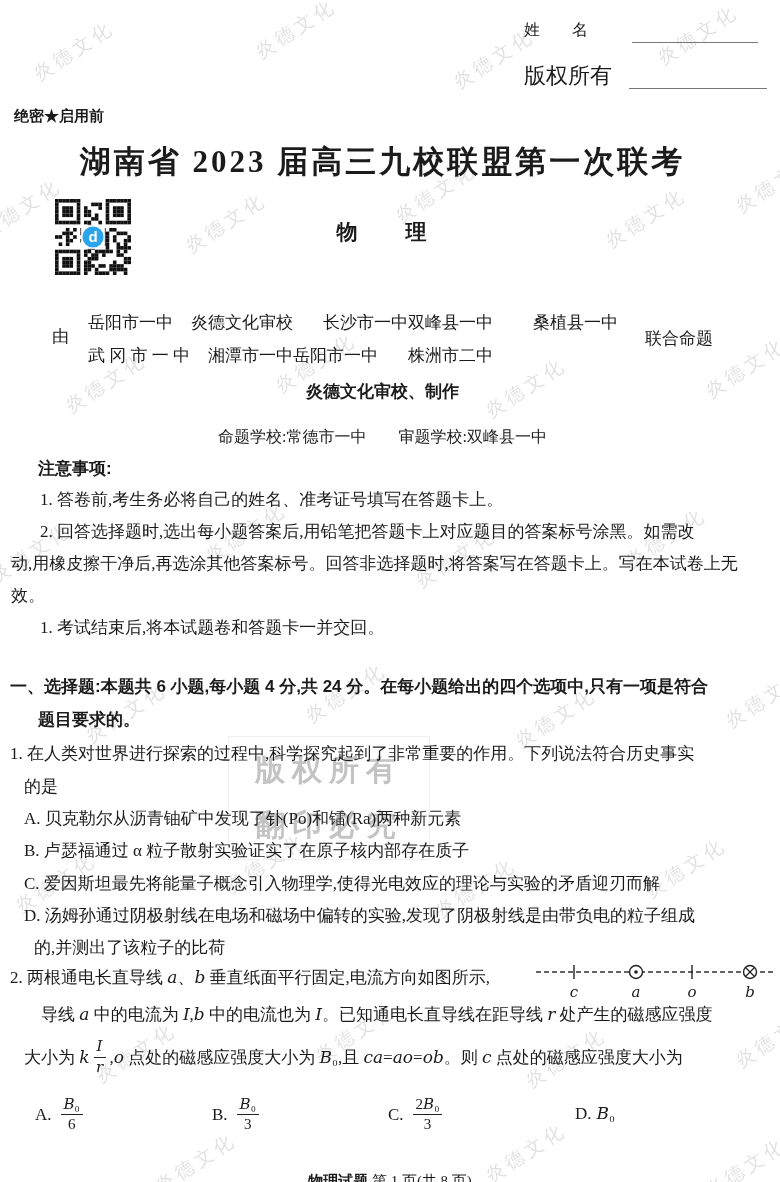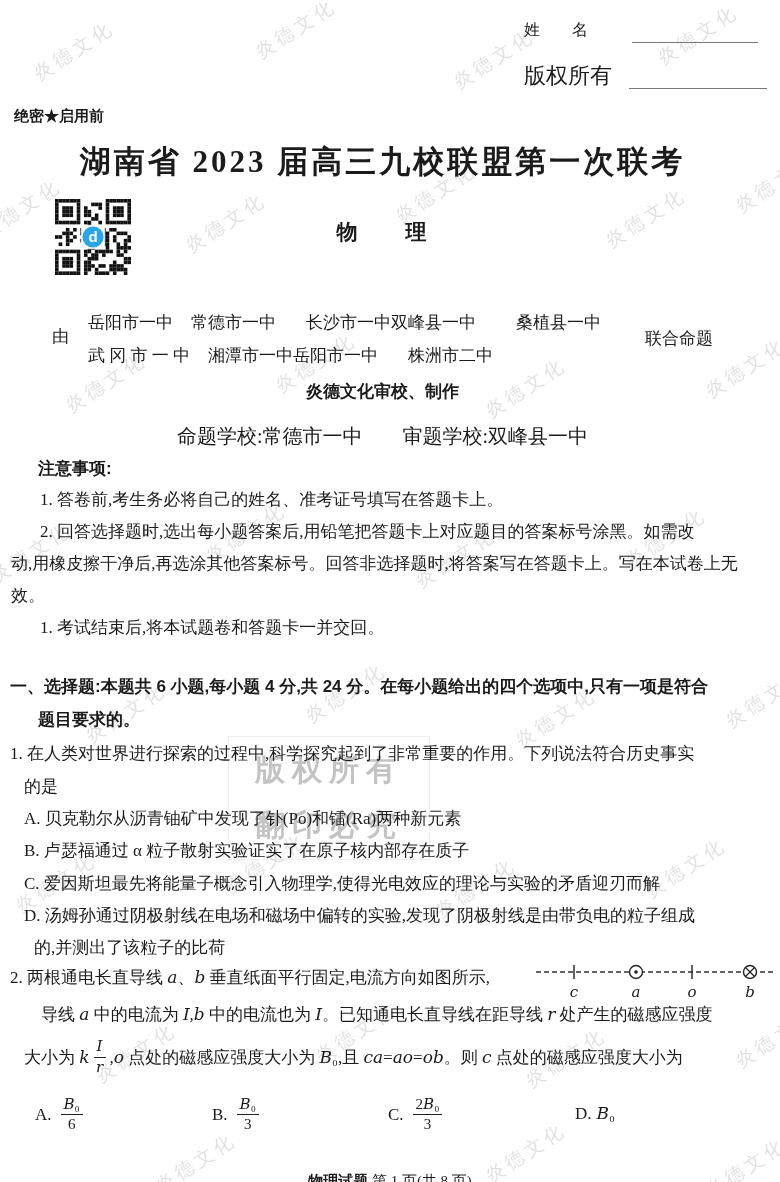--- a/index.html
+++ b/index.html
@@ -311,35 +311,35 @@
         </g>
       <rect x="26" y="26" width="23.6" height="23.6" fill="#fff"></rect>
       <circle cx="37.8" cy="37.8" r="10.5" fill="#2aa4ea"></circle>
       <text x="37.8" y="43" text-anchor="middle" fill="#ffffff" style="font:700 15px 'Liberation Sans',sans-serif">d</text>
     </svg>
   </div>
 
   <div class="line kai" style="left:52px;top:325px">由</div>
   <div class="schoolrow" style="left:88px;top:311px">
     <span style="margin-right:18px">岳阳市一中</span>
-    <span style="margin-right:30px">常德市一中</span>
+    <span style="margin-right:30px">炎德文化审校</span>
     <span style="">长沙市一中</span>
     <span style="margin-right:40px">双峰县一中</span>
     <span>桑植县一中</span>
   </div>
   <div class="schoolrow" style="left:88px;top:344px">
     <span style="margin-right:18px">武 冈 市 一 中</span>
     <span style="">湘潭市一中</span>
     <span style="margin-right:30px">岳阳市一中</span>
     <span>株洲市二中</span>
   </div>
   <div class="line kai" style="left:645px;top:327px">联合命题</div>
 
   <div class="line hei center" style="top:380px;font-size:17px">炎德文化审校、制作</div>
-  <div class="line kai center" style="top:425px;font-size:20px">命题学校:常德市一中　　审题学校:双峰县一中</div>
+  <div class="line kai center" style="top:425px;font-size:16px">命题学校:常德市一中　　审题学校:双峰县一中</div>
 
   <div class="line hei" style="left:38px;top:457px">注意事项:</div>
   <div class="line" style="left:40px;top:488px">1. 答卷前,考生务必将自己的姓名、准考证号填写在答题卡上。</div>
   <div class="line" style="left:40px;top:520px">2. 回答选择题时,选出每小题答案后,用铅笔把答题卡上对应题目的答案标号涂黑。如需改</div>
   <div class="line" style="left:11px;top:552px">动,用橡皮擦干净后,再选涂其他答案标号。回答非选择题时,将答案写在答题卡上。写在本试卷上无</div>
   <div class="line" style="left:11px;top:584px">效。</div>
   <div class="line" style="left:40px;top:616px">1. 考试结束后,将本试题卷和答题卡一并交回。</div>
 
   <div class="line hei" style="left:10px;top:675px">一、选择题:本题共 6 小题,每小题 4 分,共 24 分。在每小题给出的四个选项中,只有一项是符合</div>
   <div class="line hei" style="left:38px;top:708px">题目要求的。</div>

